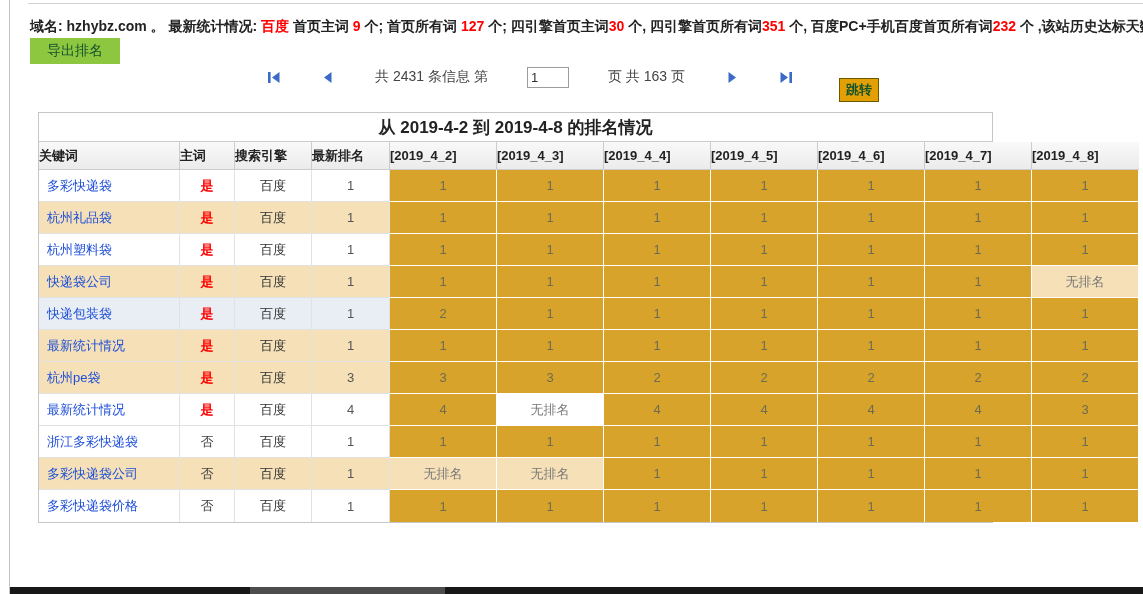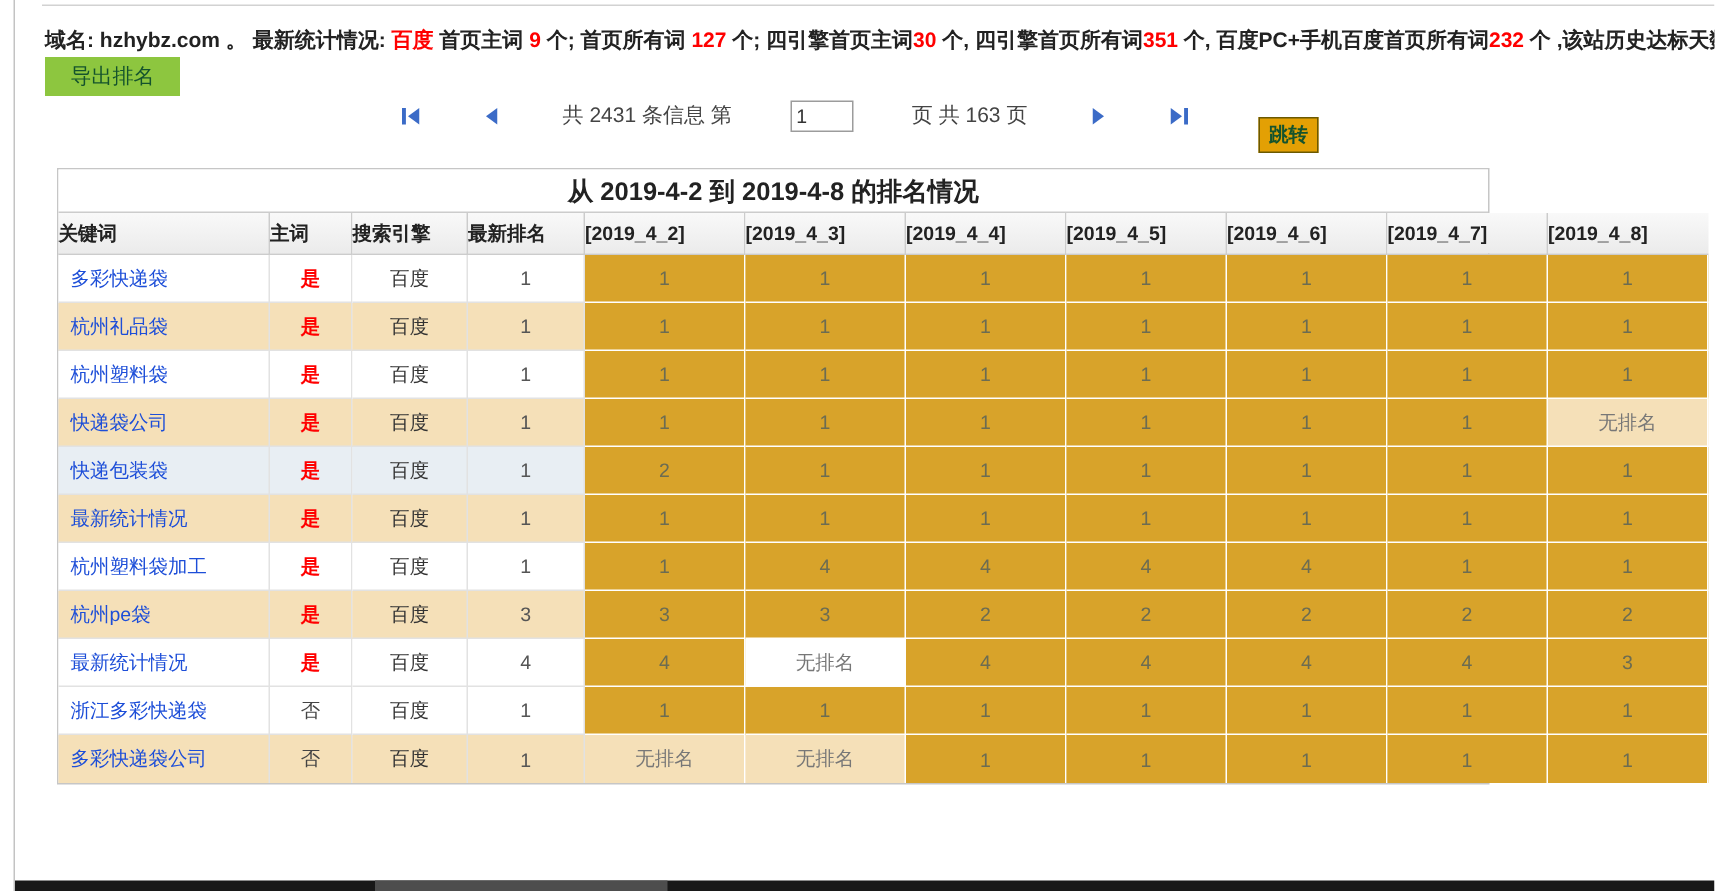--- a/index.html
+++ b/index.html
@@ -222,33 +222,20 @@
           <td class="engine">百度</td>
           <td class="latest">1</td>
           <td class="gold">1</td>
           <td class="gold">1</td>
           <td class="gold">1</td>
           <td class="gold">1</td>
           <td class="gold">1</td>
           <td class="gold">1</td>
           <td class="gold">1</td>
         </tr>
-        <tr class="row-white">
-          <td class="kw">杭州塑料袋加工</td>
-          <td class="main-yes">是</td>
-          <td class="engine">百度</td>
-          <td class="latest">1</td>
-          <td class="gold">1</td>
-          <td class="gold">4</td>
-          <td class="gold">4</td>
-          <td class="gold">4</td>
-          <td class="gold">4</td>
-          <td class="gold">1</td>
-          <td class="gold">1</td>
-        </tr>
         <tr class="row-tan">
           <td class="kw">杭州pe袋</td>
           <td class="main-yes">是</td>
           <td class="engine">百度</td>
           <td class="latest">3</td>
           <td class="gold">3</td>
           <td class="gold">3</td>
           <td class="gold">2</td>
           <td class="gold">2</td>
           <td class="gold">2</td>
@@ -287,19 +274,32 @@
           <td class="engine">百度</td>
           <td class="latest">1</td>
           <td class="norank">无排名</td>
           <td class="norank">无排名</td>
           <td class="gold">1</td>
           <td class="gold">1</td>
           <td class="gold">1</td>
           <td class="gold">1</td>
           <td class="gold">1</td>
         </tr>
+        <tr class="row-white">
+          <td class="kw">多彩快递袋价格</td>
+          <td class="main-no">否</td>
+          <td class="engine">百度</td>
+          <td class="latest">1</td>
+          <td class="gold">1</td>
+          <td class="gold">1</td>
+          <td class="gold">1</td>
+          <td class="gold">1</td>
+          <td class="gold">1</td>
+          <td class="gold">1</td>
+          <td class="gold">1</td>
+        </tr>
       </tbody>
   </table>
 </div>
 
 <div class="hscrollbar">
   <div class="thumb"></div>
 </div>
 
 </body></html>

